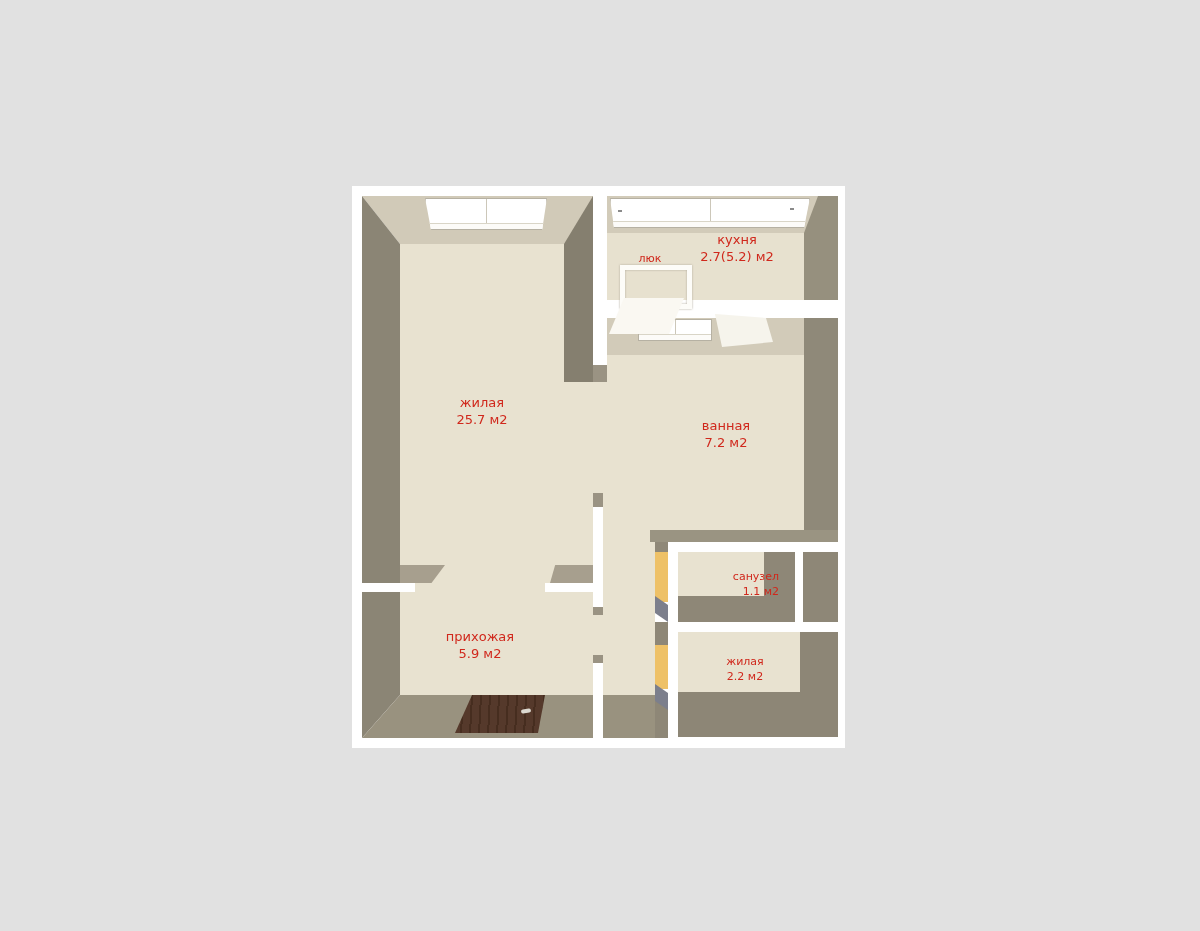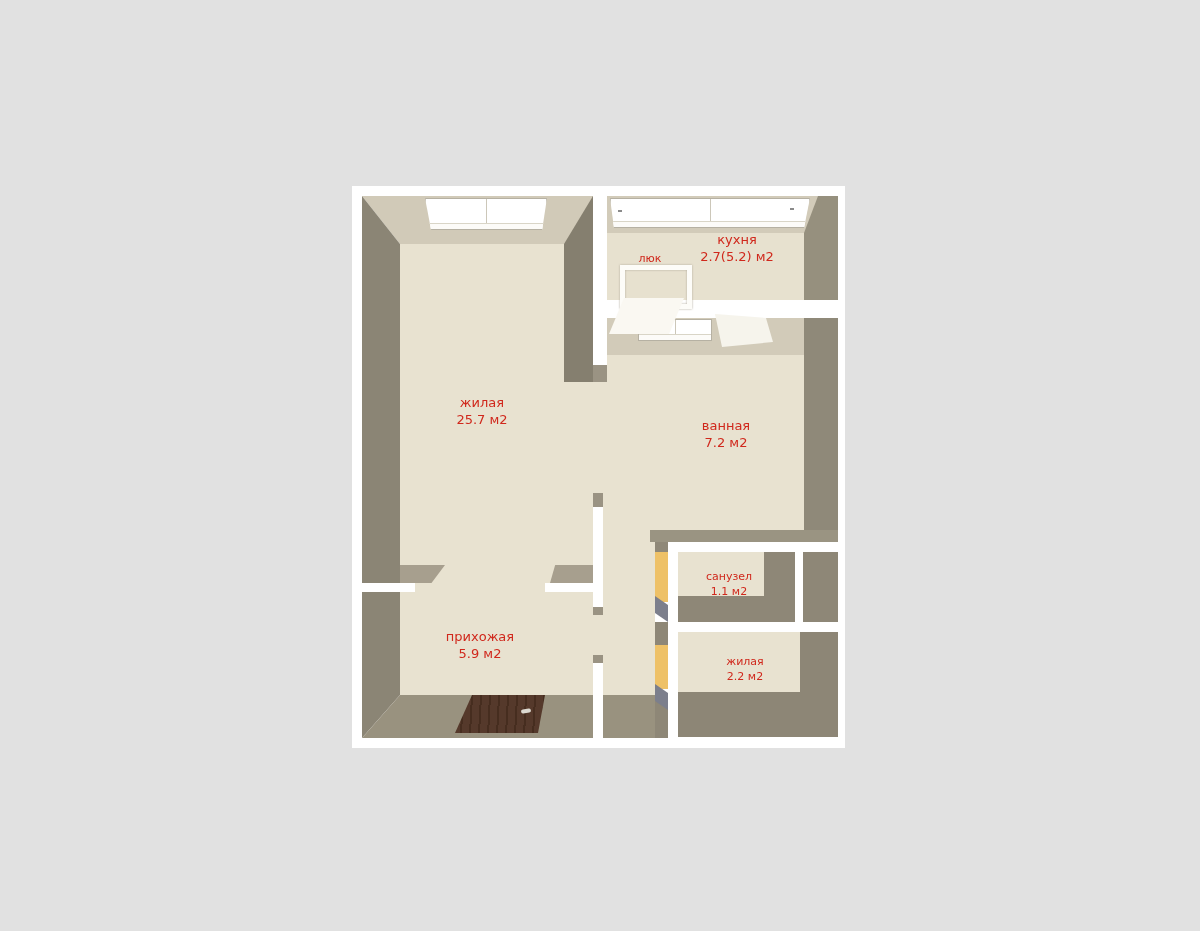--- a/index.html
+++ b/index.html
@@ -96,21 +96,21 @@
         clip-path:polygon(17px 0,100% 0,83px 100%,0 100%);}
   #handle{left:169px;top:523px;width:10px;height:4px;background:#ddd9d1;border-radius:2px;transform:rotate(-10deg);}
 
   
   .lbl{color:#d0281c;font-size:13px;line-height:17px;text-align:center;white-space:nowrap;}
   .lbl.small{font-size:11px;line-height:15px;}
   #lbl-loggia{left:325px;top:45px;width:120px;}
   #lbl-hatch{left:276px;top:64px;width:44px;font-size:11px;}
   #lbl-living{left:80px;top:185px;width:100px;margin-top:23px;}
   #lbl-kitchen{left:324px;top:231px;width:100px;}
-  #lbl-wc{left:337px;top:383px;width:80px;}
+  #lbl-wc{left:347px;top:383px;width:80px;text-align:right;}
   #lbl-bath{left:353px;top:468px;width:80px;}
   #lbl-hall{left:78px;top:442px;width:100px;}
 </style>
 </head>
 <body>
 
 <div id="plan">
 
   <div id="f1" class="abs floor"></div>
   <div id="f2" class="abs floor"></div>

